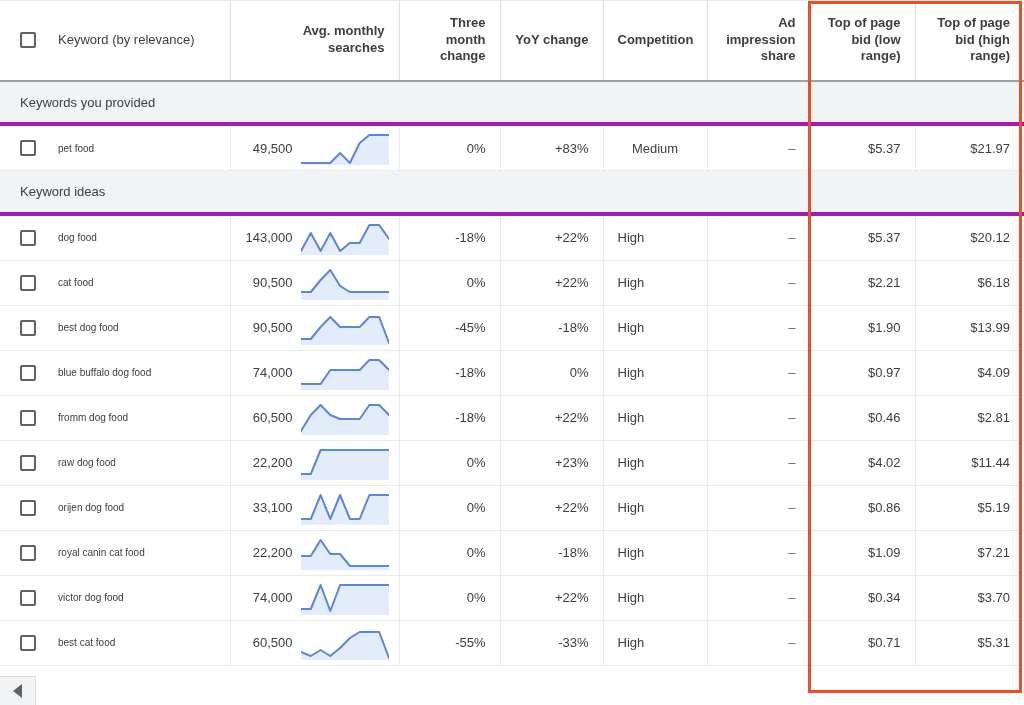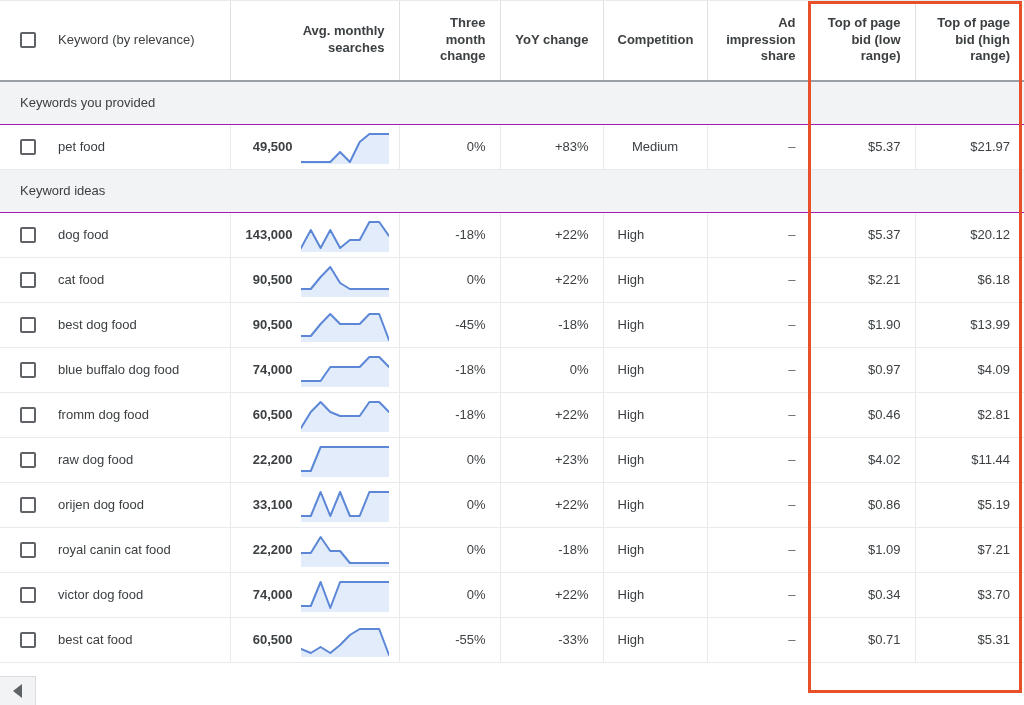--- a/index.html
+++ b/index.html
@@ -75,40 +75,40 @@
     color: #3c4043;
     text-align: right;
     white-space: nowrap;
     background: #fff;
   }
   tbody td:last-child { border-right: none; }
 
   tr.section td {
     background: #f1f3f4;
     border-right: none;
-    border-bottom: 1px solid #a21caf;
+    border-bottom: 4px solid #a21caf;
     height: 43px;
     text-align: left;
     padding-left: 20px;
     font-size: 13px;
     color: #3c4043;
   }
 
   td.kw {
     text-align: left;
     padding-left: 0;
   }
   .kw-inner { display: flex; align-items: center; }
   .kw-inner .cbx { margin-left: 20px; margin-right: 22px; }
-  .kw-text { font-size: 13px; color: #3c4043; }
+  .kw-text { font-size: 10px; color: #3c4043; }
 
   td.avg { padding: 0; }
   .avg-inner {
     display: flex; align-items: center; justify-content: flex-end;
-    height: 44px; padding-right: 10px; font-weight: bold;
+    height: 44px; padding-right: 10px;
   }
   .avg-num { font-size: 13px; color: #3c4043; margin-right: 8px; }
   .spark { width: 88px; height: 34px; display: block; }
 
   td.dash { color: #5f6368; }
 
   
   #highlight {
     position: absolute;
     left: 808px;

